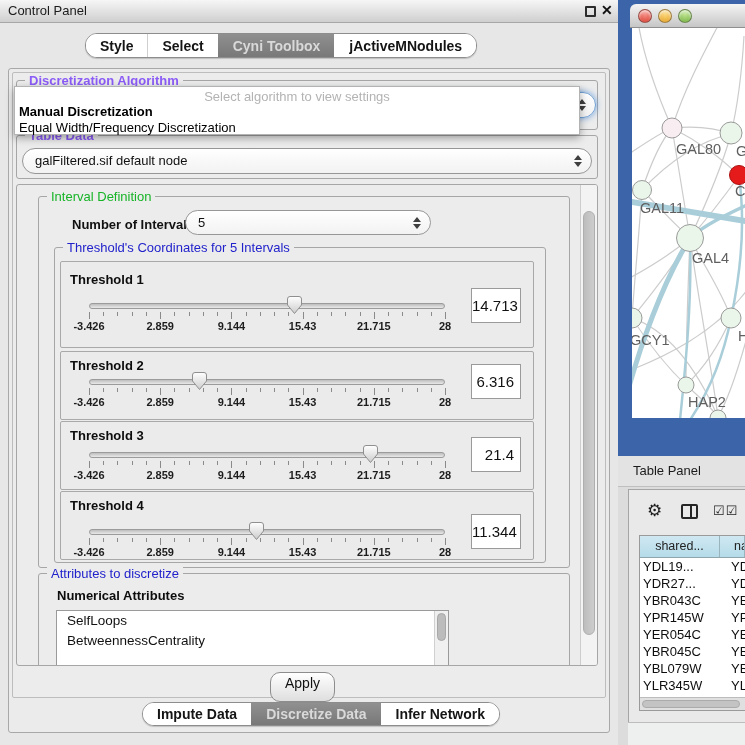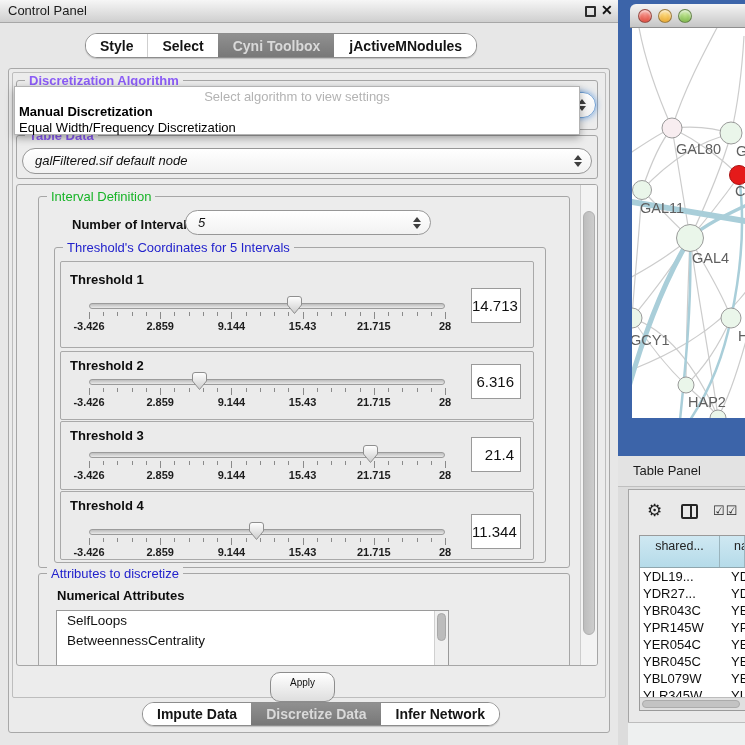--- a/index.html
+++ b/index.html
@@ -23,21 +23,21 @@
   #tabstrip .nettab-icon { margin-right:6px; display:inline-flex; }
 
   #outer-group { position:absolute; left:8px; top:68px; width:602px; height:665px; background:#ebebeb; border:1px solid #a8a8a8; border-radius:3px; }
   #inner-panel { position:absolute; left:12px; top:72px; width:594px; height:626px; background:#ececec; border:1px solid #bdbdbd; border-radius:2px; }
 
   .group { position:absolute; border:1px solid #a6a6a6; border-radius:3px; }
   .gtitle { position:absolute; top:-8px; left:8px; font-size:13px; line-height:15px; background:#ececec; padding:0 4px; color:#8b5cf6; }
   .gtitle.bold { font-weight:bold; }
 
   #algo-group { left:16px; top:80px; width:582px; height:50px; }
-  .combo { position:absolute; background:linear-gradient(#ffffff,#f2f2f2); border:1px solid #979797; border-radius:13px; font-size:13px; color:#111;font-style:italic; }
+  .combo { position:absolute; background:linear-gradient(#ffffff,#f2f2f2); border:1px solid #979797; border-radius:13px; font-size:13px; color:#111; }
   .combo .val { position:absolute; left:12px; top:0; line-height:24px; white-space:nowrap; }
   .spin { position:absolute; right:9px; top:50%; transform:translateY(-50%); display:flex; flex-direction:column; gap:2px; }
   .spin i { display:block; width:0; height:0; border-left:4px solid transparent; border-right:4px solid transparent; }
   .spin .up { border-bottom:5px solid #3f3f3f; }
   .spin .dn { border-top:5px solid #3f3f3f; }
   #algo-combo { left:24px; top:92px; width:572px; height:26px; border-color:#6f9fd4; box-shadow:0 0 6px rgba(90,150,220,.9); z-index:1; }
 
   #algo-popup { position:absolute; left:14px; top:86px; width:566px; height:49px; background:#fff; border:1px solid #b3b3b3;
     box-shadow:0 3px 8px rgba(0,0,0,.35); z-index:5; }
   #popup-prompt { display:block; text-align:center; color:#b3b3b3; font-size:13px; line-height:15px; margin-top:2px; }
@@ -65,21 +65,21 @@
   .vbox { position:absolute; left:410px; width:50px; height:35px; background:#fff; border:1px solid #9a9a9a; font-size:15px; color:#111; text-align:right; padding-right:6px; line-height:33px; }
 
   #attr-group { left:21px; top:388px; width:532px; height:110px; }
   #attr-label { position:absolute; left:18px; top:14px; font-size:13px; font-weight:bold; color:#0d0d0d; }
   #attr-list { position:absolute; left:17px; top:36px; width:393px; height:70px; background:#fff; border:1px solid #9a9a9a; overflow:hidden; }
   .attr-item { font-size:13.5px; color:#111; line-height:20px; padding-left:10px; white-space:nowrap; }
   #attr-vscroll { position:absolute; right:0; top:0; width:14px; height:100%; background:#f0f0f0; border-left:1px solid #d0d0d0; }
   #attr-vscroll .thumb-v { position:absolute; left:2px; top:2px; width:9px; height:28px; background:#bcbcbc; border:1px solid #a8a8a8; border-radius:5px; }
 
   #apply-btn { position:absolute; left:270px; top:672px; width:65px; height:30px; background:linear-gradient(#ffffff,#dedede);
-    border:1px solid #8d8d8d; border-radius:10px; font-size:10px; color:#111; text-align:center; line-height:20px; }
+    border:1px solid #8d8d8d; border-radius:10px; font-size:14px; color:#111; text-align:center; line-height:20px; }
   #bottom-tabstrip { left:142px; top:702px; height:24px; }
   #bottom-tabstrip .tab { font-size:14px; }
 
   
   .gtitle.green { color:#17b427; }
   .gtitle.blue { color:#2222cc; }
 
   
   #net-window { position:absolute; left:618px; top:0; width:138px; height:456px; background:#3c64a9; }
   #net-titlebar { position:absolute; left:12px; top:4px; width:115px; height:24px; background:linear-gradient(#f4f4f4,#c6c6c6);
@@ -94,21 +94,21 @@
   #tp-header { position:absolute; left:618px; top:456px; width:127px; height:31px; background:#e3e3e3; border-bottom:1px solid #bfbfbf; }
   #tp-title { position:absolute; left:15px; top:0; line-height:30px; font-size:13px; color:#1b1b1b; }
 
   #table-window { position:absolute; left:628px; top:489px; width:117px; height:256px; background:#e9e9e9; border:1px solid #a5a5a5; border-right:none; }
   #gear-icon { position:absolute; left:18px; top:10px; font-size:17px; color:#1e1e1e; }
   #split-icon { position:absolute; left:52px; top:14px; width:17px; height:15px; border:2px solid #262626; border-radius:2px; }
   #split-icon i { position:absolute; left:50%; top:0; width:2px; height:100%; background:#262626; }
   #check-icons { position:absolute; left:84px; top:13px; font-size:13px; color:#1e1e1e; letter-spacing:1px; }
 
   #tp-table { position:absolute; left:10px; top:45px; width:107px; height:176px; background:#fff; border:1px solid #9a9a9a; overflow:hidden; }
-  #tp-head { display:flex; height:32px; border-bottom:1px solid #8fa6ad; }
+  #tp-head { display:flex; height:22px; border-bottom:1px solid #8fa6ad; }
   .hcell { background:linear-gradient(#cfe8f2,#b5dbe9); border-right:1px solid #9ab4bd; font-size:12.5px; color:#222;
     line-height:21px; overflow:hidden; white-space:nowrap; }
   #hcell-0 { width:80px; text-align:center; }
   #hcell-1 { flex:1; padding-left:14px; }
   .trow { display:flex; height:17px; background:#fff; }
   .tcell { font-size:13px; color:#0e0e0e; line-height:17px; white-space:nowrap; overflow:hidden; }
   .tcell.c0 { width:80px; padding-left:3px; }
   .tcell.c1 { flex:1; padding-left:11px; }
   #tp-hscroll { position:absolute; left:0; bottom:0; width:100%; height:13px; background:#e0e0e0; border-top:1px solid #bcbcbc; }
   #tp-hscroll .thumb-h { position:absolute; left:2px; top:2px; width:98px; height:8px; background:#c3c3c3; border:1px solid #ababab; border-radius:4px; }

